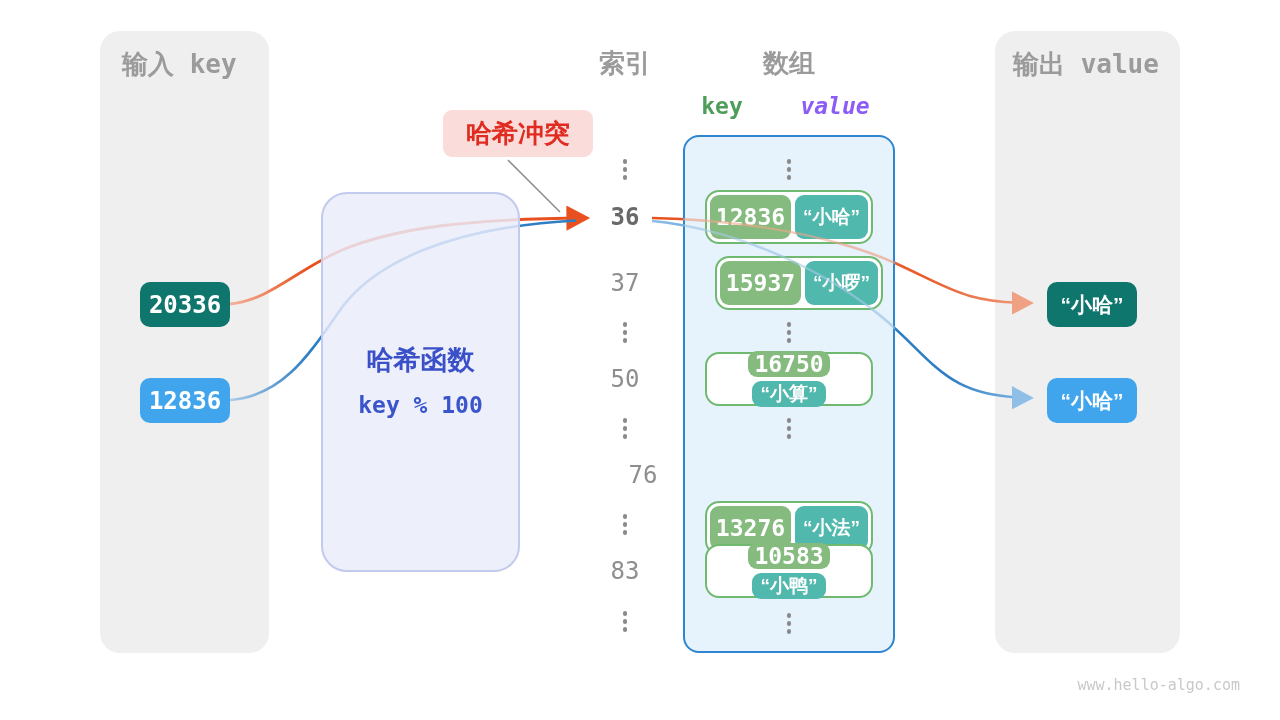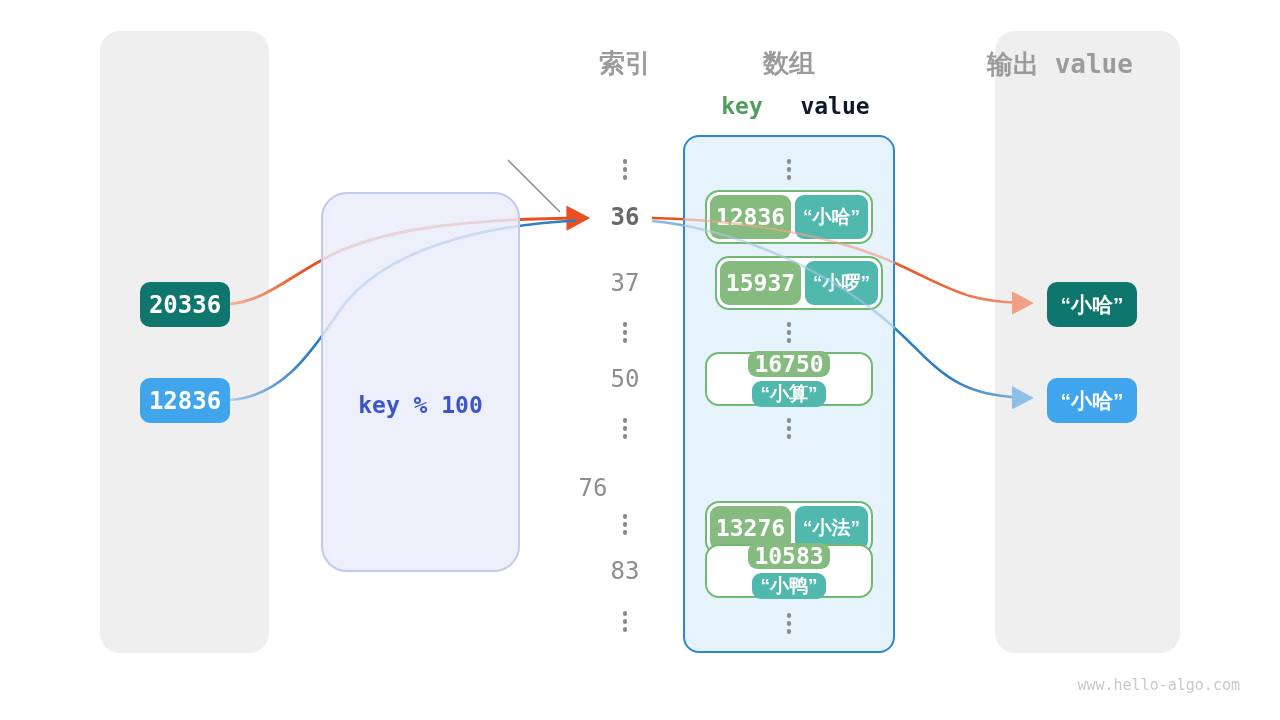--- a/index.html
+++ b/index.html
@@ -108,36 +108,39 @@
 
     <path d="M 230 400 C 282 396 308 356 338 313 C 372 262 452 227 576 220.5" fill="none" stroke="url(#gInBl)" stroke-width="2.6"></path>
 
     <path d="M 652 218 C 745 220 835 236 895 263 C 950 288 965 303 1030 303" fill="none" stroke="url(#gMidOr)" stroke-width="2.6" marker-end="url(#mOrP)"></path>
 
     <path d="M 652 221 C 735 229 822 268 882 317 C 936 362 945 397 1030 398" fill="none" stroke="url(#gMidBl)" stroke-width="2.6" marker-end="url(#mBlP)"></path>
 
     <path d="M 508 160 L 560 212" fill="none" stroke="#909090" stroke-width="1.6"></path>
   </svg>
 
+  <div class="abs ptitle z2" style="left:122px;top:47px;">输入 key</div>
   <div class="abs chip num orange z2" style="left:140px;top:282px;">20336</div>
   <div class="abs chip num blue z2" style="left:140px;top:378px;">12836</div>
 
   <div class="abs z2" id="hashbox"></div>
+  <div class="abs z2" id="hashname">哈希函数</div>
   <div class="abs z2" id="hashformula">key % 100</div>
 
+  <div class="abs z2" id="collision">哈希冲突</div>
 
   <div class="abs hdr z2" style="left:590px;top:46px;width:70px;">索引</div>
   <div class="abs hdr z2" style="left:754px;top:46px;width:70px;">数组</div>
-  <div class="abs kvhdr z2" style="left:708px;top:93px;width:68px;color:#4E9D5B;">key</div>
-  <div class="abs kvhdr z2" style="left:790px;top:93px;width:90px;color:#0f172a;">value</div>
+  <div class="abs kvhdr z2" style="left:688px;top:93px;width:68px;color:#4E9D5B;">key</div>
+  <div class="abs kvhdr z2" style="left:790px;top:93px;width:90px;color:#8b5cf6;font-style:italic;">value</div>
 
   <div class="abs idx hot z2" style="left:590px;top:203px;">36</div>
   <div class="abs idx z2" style="left:590px;top:269px;">37</div>
   <div class="abs idx z2" style="left:590px;top:365px;">50</div>
-  <div class="abs idx z2" style="left:558px;top:461px;margin-top:13px;">76</div>
+  <div class="abs idx z2" style="left:608px;top:461px;">76</div>
   <div class="abs idx z2" style="left:590px;top:557px;">83</div>
 
   <div class="abs dots z2" style="left:622px;top:159px;">
       <i></i>
       <i></i>
       <i></i>
     </div>
   <div class="abs dots z2" style="left:622px;top:322px;">
       <i></i>
       <i></i>
@@ -208,19 +211,19 @@
     <div class="pval">“小鸭”</div>
   </div>
 
   <div class="abs z3" id="overlay">
     <svg width="212" height="518" viewBox="683 135 212 518">
       <path d="M 652 218 C 745 220 835 236 895 263 C 950 288 965 303 1030 303" fill="none" stroke="#F0A78E" stroke-width="2.4" stroke-opacity="0.6"></path>
       <path d="M 652 221 C 735 229 822 268 882 317 C 936 362 945 397 1030 398" fill="none" stroke="#A5CAE8" stroke-width="2.4" stroke-opacity="0.6"></path>
     </svg>
   </div>
 
-  <div class="abs ptitle z2" style="left:987px;top:47px;">输出 value</div>
+  <div class="abs ptitle z2" style="left:1013px;top:47px;">输出 value</div>
   <div class="abs chip str orange z2" style="left:1047px;top:282px;">“小哈”</div>
   <div class="abs chip str blue z2" style="left:1047px;top:378px;">“小哈”</div>
 
   <div class="abs z2" id="watermark">www.hello-algo.com</div>
 
 </div>
 
 </body></html>

